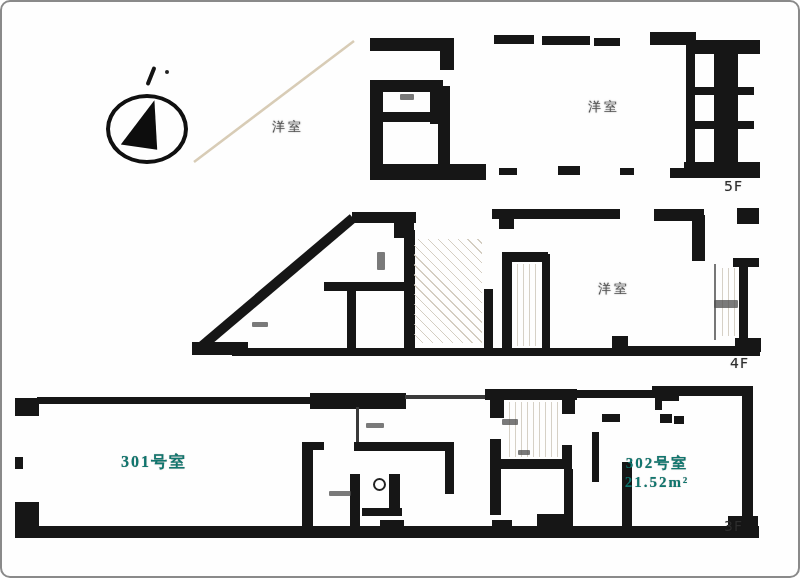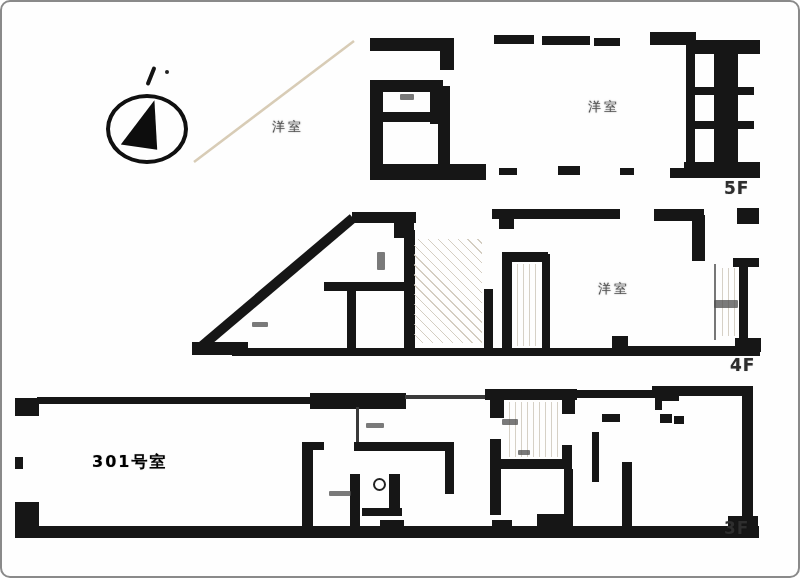--- a/index.html
+++ b/index.html
@@ -7,23 +7,23 @@
     position:relative;width:800px;height:578px;box-sizing:border-box;
     background:#fefefe;border:2px solid #8a8a8a;border-radius:10px;overflow:hidden;
     font-family:"DejaVu Sans","Liberation Sans",sans-serif;
   }
   .plan{position:absolute;inset:0;}
   .w{position:absolute;background:#161616;}
   .thin{background:#3a3a3a;}
   .mark{position:absolute;background:#4d4d4d;opacity:.75;border-radius:1px;}
   .hatch-d{position:absolute;background:repeating-linear-gradient(45deg,transparent 0 6px,#c9c1b2 6px 7px);opacity:.8;}
   .hatch-v{position:absolute;background:repeating-linear-gradient(90deg,transparent 0 5px,#ccc5b8 5px 6px);opacity:.8;}
-  .floor-label{position:absolute;font-size:17px;font-weight:700;color:#2e2e2e;letter-spacing:1px;text-shadow:0 0 1px rgba(0,0,0,.35);}
+  .floor-label{position:absolute;font-size:14px;font-weight:400;color:#2e2e2e;letter-spacing:1px;text-shadow:0 0 1px rgba(0,0,0,.35);}
   .room-label{position:absolute;font-size:13px;color:#555;letter-spacing:3px;text-shadow:0 0 1.5px rgba(60,60,60,.6);}
-  .unit-label{position:absolute;text-align:left;font-size:16px;font-weight:700;color:#000000;letter-spacing:2px;line-height:1.25;text-shadow:0 0 1px rgba(0,0,0,.4);}
+  .unit-label{position:absolute;text-align:center;font-size:16px;font-weight:700;color:#0f766e;letter-spacing:2px;line-height:1.25;text-shadow:0 0 1px rgba(0,0,0,.4);font-family:Liberation Serif, serif;}
   .overlay{position:absolute;left:0;top:0;pointer-events:none;}
   
   .compass-circle{position:absolute;left:104px;top:92px;width:74px;height:62px;border:4px solid #101010;border-radius:50%;}
   .compass-needle{position:absolute;left:118px;top:96px;width:40px;height:54px;background:#0d0d0d;
     clip-path:polygon(86% 4%,93% 96%,2% 86%);}
   .compass-tick{position:absolute;left:147px;top:64px;width:4px;height:20px;background:#141414;transform:rotate(22deg);border-radius:2px;}
   .compass-dot{position:absolute;left:163px;top:68px;width:4px;height:4px;background:#222;border-radius:50%;}
   .toilet{position:absolute;left:371px;top:476px;width:9px;height:9px;border:2px solid #222;border-radius:50%;}
   .winline{position:absolute;background:#777;}
 </style>
@@ -147,17 +147,19 @@
     <div class="hatch-v" style="left:502px;top:400px;width:56px;height:55px"></div>
     <div class="mark" style="left:364px;top:421px;width:18px;height:5px"></div>
     <div class="mark" style="left:327px;top:489px;width:22px;height:5px"></div>
     <div class="mark" style="left:500px;top:417px;width:16px;height:6px"></div>
     <div class="mark" style="left:516px;top:448px;width:12px;height:5px"></div>
 
     <div class="unit-label" style="left:90px;top:450px;width:124px">
       <div>301号室</div>
     </div>
     <div class="unit-label" style="left:598px;top:452px;width:114px;font-size:15px">
+      <div>302号室</div>
+      <div>21.52m²</div>
     </div>
     <div class="floor-label" style="left:722px;top:516px">3F</div>
   </div>
 
 </div>
 
 </body></html>

